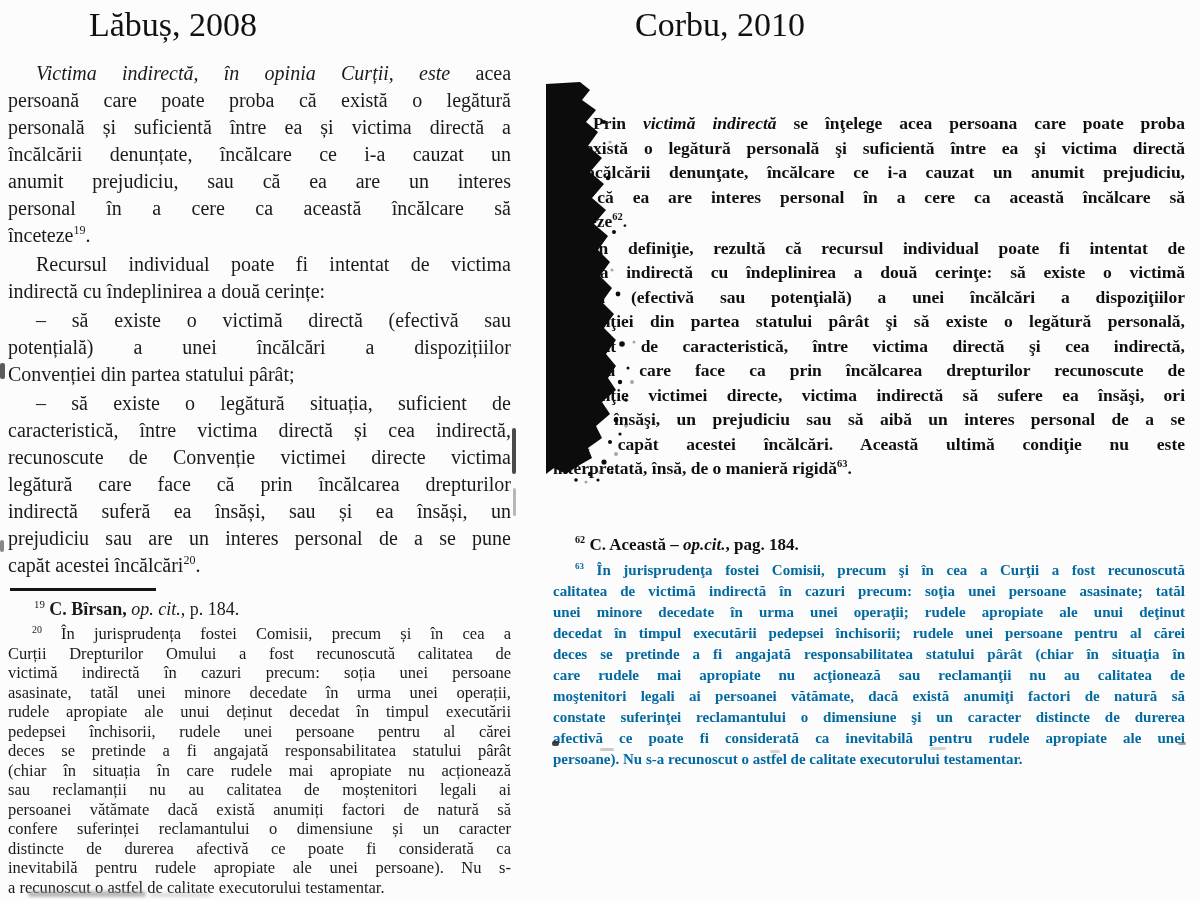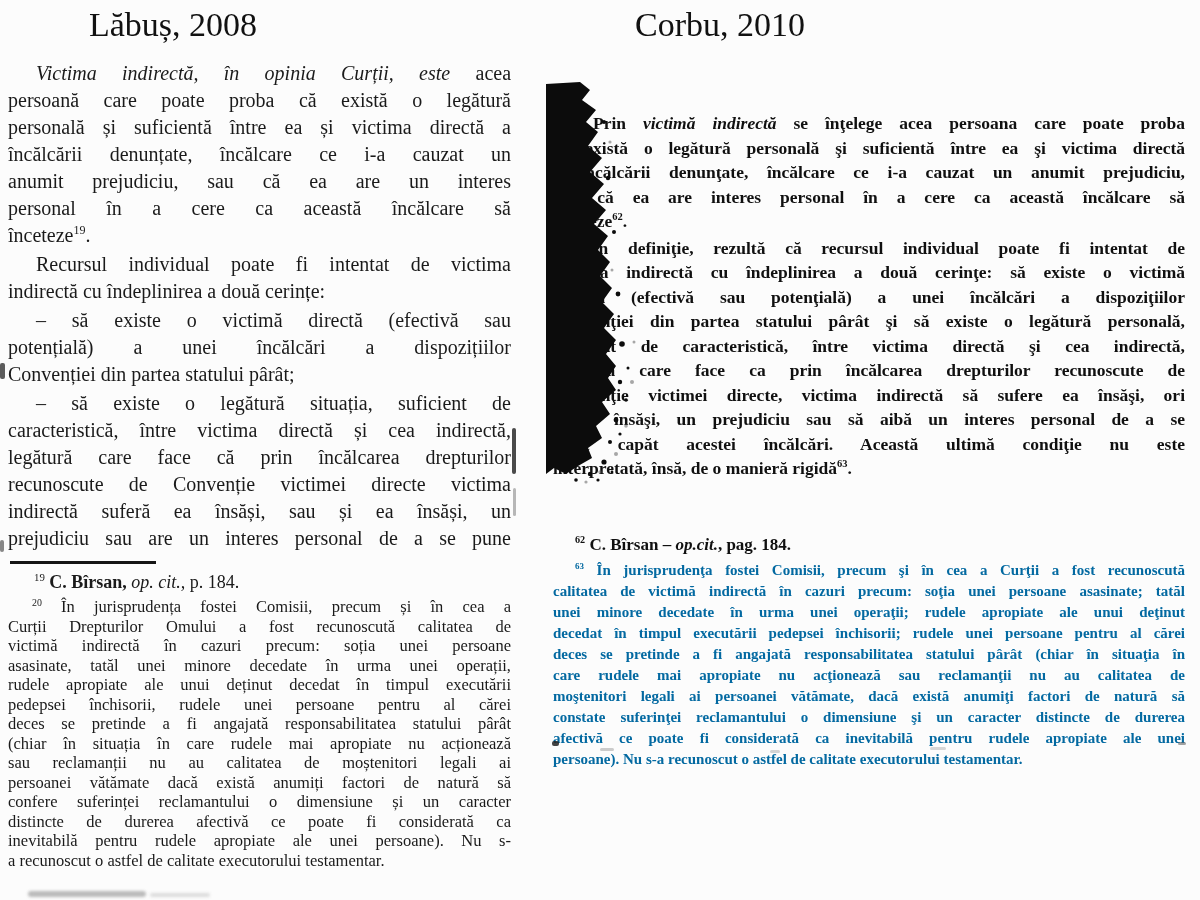--- a/index.html
+++ b/index.html
@@ -63,24 +63,25 @@
 
       <div class="para">
         <div class="ln i28">– să existe o victimă directă (efectivă sau</div>
         <div class="ln">potențială) a unei încălcări a dispozițiilor</div>
         <div class="ln last">Convenției din partea statului pârât;</div>
       </div>
 
       <div class="para">
         <div class="ln i28">– să existe o legătură situația, suficient de</div>
         <div class="ln">caracteristică, între victima directă și cea indirectă,</div>
+        <div class="ln">recunoscute de Convenție victimei directe victima</div>
         <div class="ln">legătură care face că prin încălcarea drepturilor</div>
-        <div class="ln">recunoscute de Convenție victimei directe victima</div>
         <div class="ln">indirectă suferă ea însăși, sau și ea însăși, un</div>
         <div class="ln">prejudiciu sau are un interes personal de a se pune</div>
+        <div class="ln last"><span>capăt acestei încălcări</span><sup>20</sup><span>.</span></div>
       </div>
     </div>
 
     <hr class="fn-sep">
 
     <div class="fn19 ln last"><sup>19</sup> <span class="bd">C. Bîrsan,</span> <span class="it">op. cit.,</span> <span>p. 184.</span></div>
 
     <div class="fn20">
       <div class="ln i24"><sup>20</sup> <span>În jurisprudența fostei Comisii, precum și în cea a</span></div>
       <div class="ln">Curții Drepturilor Omului a fost recunoscută calitatea de</div>
@@ -118,21 +119,21 @@
         <div class="ln">Convenţiei din partea statului pârât şi să existe o legătură personală,</div>
         <div class="ln">suficient de caracteristică, între victima directă şi cea indirectă,</div>
         <div class="ln">legătură care face ca prin încălcarea drepturilor recunoscute de</div>
         <div class="ln">Convenţie victimei directe, victima indirectă să sufere ea însăşi, ori</div>
         <div class="ln">şi ea însăşi, un prejudiciu sau să aibă un interes personal de a se</div>
         <div class="ln">pune capăt acestei încălcări. Această ultimă condiţie nu este</div>
         <div class="ln last"><span>interpretată, însă, de o manieră rigidă</span><sup>63</sup><span>.</span></div>
       </div>
     </div>
 
-    <div class="fn62 ln last"><sup>62</sup> <span>C. Bîrsan</span> <span>–</span> <span class="it">op.cit.</span><span>, pag. 184.</span></div>
+    <div class="fn62 ln last"><sup>62</sup> <span>C. Această</span> <span>–</span> <span class="it">op.cit.</span><span>, pag. 184.</span></div>
 
     <div class="fn63">
       <div class="ln i22"><sup>63</sup> <span>În jurisprudenţa fostei Comisii, precum şi în cea a Curţii a fost recunoscută</span></div>
       <div class="ln">calitatea de victimă indirectă în cazuri precum: soţia unei persoane asasinate; tatăl</div>
       <div class="ln">unei minore decedate în urma unei operaţii; rudele apropiate ale unui deţinut</div>
       <div class="ln">decedat în timpul executării pedepsei închisorii; rudele unei persoane pentru al cărei</div>
       <div class="ln">deces se pretinde a fi angajată responsabilitatea statului pârât (chiar în situaţia în</div>
       <div class="ln">care rudele mai apropiate nu acţionează sau reclamanţii nu au calitatea de</div>
       <div class="ln">moştenitori legali ai persoanei vătămate, dacă există anumiţi factori de natură să</div>
       <div class="ln">constate suferinţei reclamantului o dimensiune şi un caracter distincte de durerea</div>

